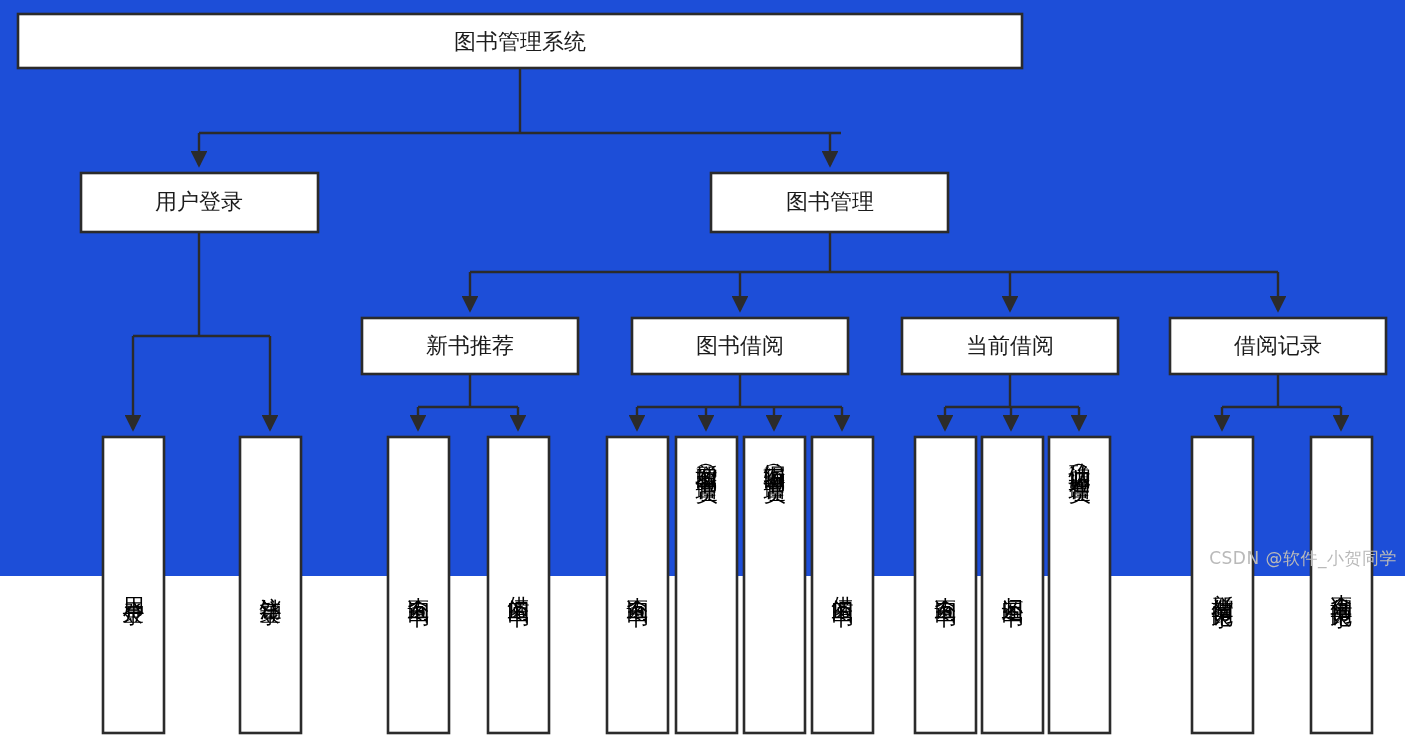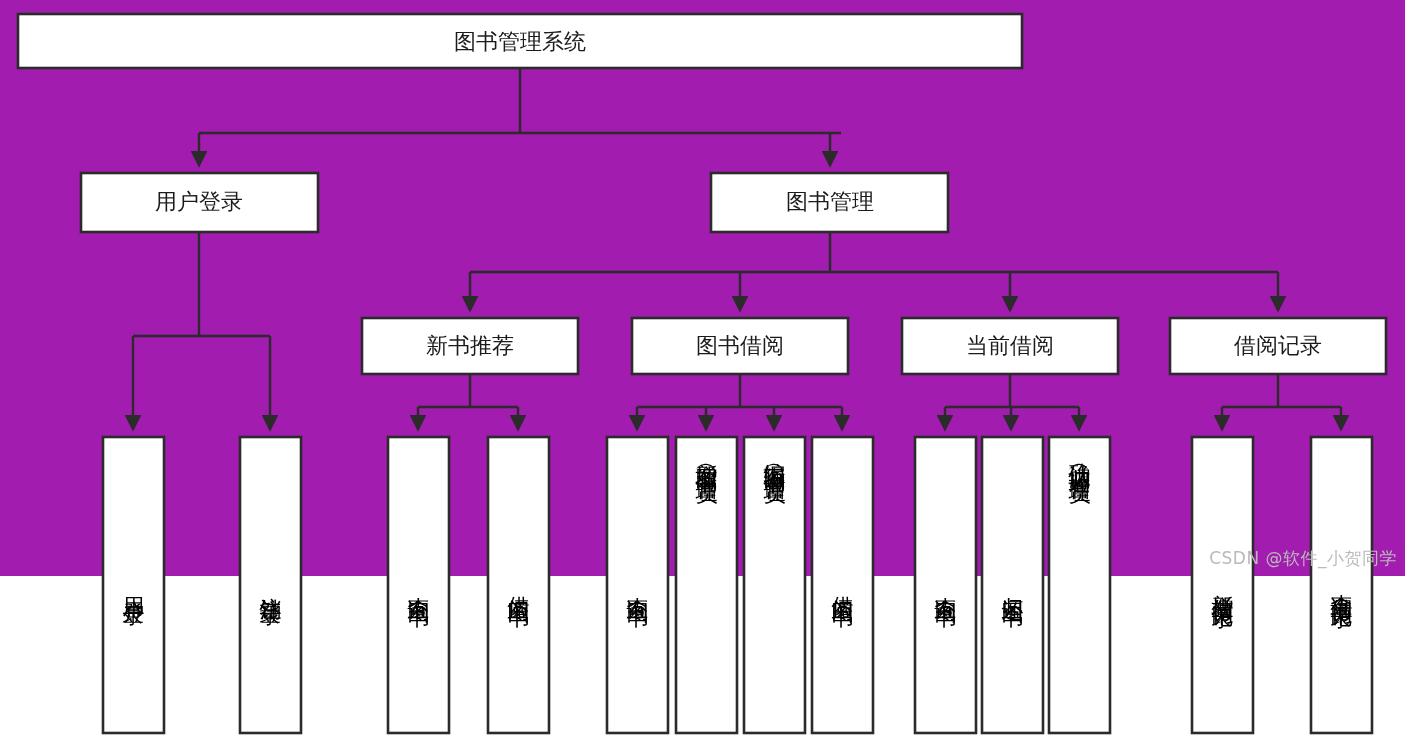--- a/index.html
+++ b/index.html
@@ -10,21 +10,21 @@
   body {
     width: 1405px;
     height: 747px;
     font-family: "Liberation Sans", "DejaVu Sans", sans-serif;
     overflow: hidden;
   }
   #diagram-root {
     position: relative;
     width: 1405px;
     height: 576px;
-    background: #a21caf;
+    background: #1d4ed8;
   }
   svg#tree-svg {
     position: absolute;
     left: 0;
     top: 0;
     width: 1405px;
     height: 747px;
     display: block;
   }
   .node-box {

